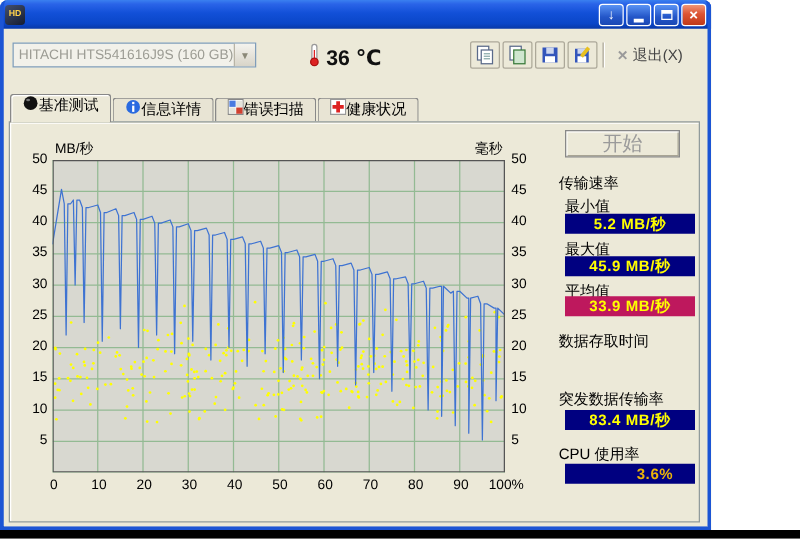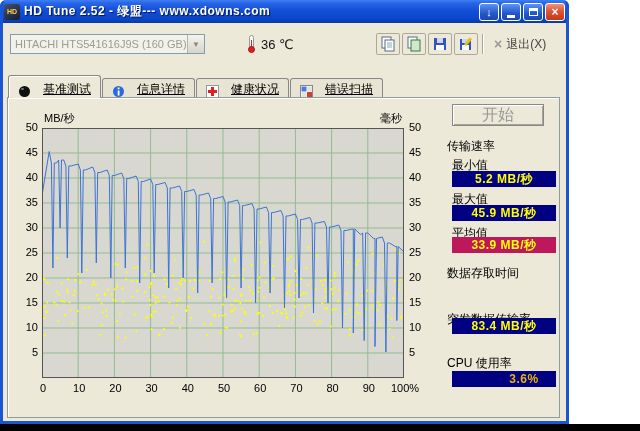--- a/index.html
+++ b/index.html
@@ -38,36 +38,36 @@
     overflow:hidden; }
   .combo-arrow { width:17px; height:18px; background:linear-gradient(180deg,#f4f3ee,#d8d4c8);
     border-left:1px solid #b8b4a6; color:#8a8878; font-size:8px;
     display:flex; align-items:center; justify-content:center; }
   .thermo { position:absolute; left:247px; top:35px; width:9px; height:18px; }
   .thermo .tube { position:absolute; left:2px; top:0; width:5px; height:13px;
     border:1px solid #999; border-radius:3px 3px 0 0; background:#fff; }
   .thermo .mercury { position:absolute; left:4px; top:5px; width:1px; height:8px; background:#d22; }
   .thermo .bulb { position:absolute; left:1px; top:11px; width:7px; height:7px;
     border-radius:50%; background:#d22; border:1px solid #a11; }
-  .temp-text { position:absolute; left:261px; top:37px; font-size:13px; font-weight:normal; color:#111; }
+  .temp-text { position:absolute; left:261px; top:37px; font-size:17px; font-weight:bold; color:#111; }
 
   .tb-btn { position:absolute; top:33px; width:24px; height:22px; background:#ece9d8;
     border:1px solid #aca899; border-radius:2px; display:flex; align-items:center; justify-content:center; }
   .tb-sep { position:absolute; left:482px; top:34px; width:2px; height:20px;
     border-left:1px solid #aca899; border-right:1px solid #fff; }
   .exit-btn { position:absolute; left:490px; top:33px; height:22px; display:flex;
     align-items:center; gap:4px; padding:0 4px; }
   .exit-x { color:#9a9a9a; font-size:14px; font-weight:bold; }
   .exit-label { font-size:12px; color:#444; }
 
   
   .tabs { position:absolute; left:8px; top:75px; height:23px; display:flex; align-items:flex-end; }
   .tab { height:20px; background:#e8e4d4; border:1px solid #888; border-bottom:none;
-    border-radius:3px 3px 0 0; display:flex; align-items:flex-end; gap:12px; padding:0 9px;
-    position:relative; margin-right:1px;text-decoration:underline; }
+    border-radius:3px 3px 0 0; display:flex; align-items:flex-start; gap:0; padding:0 9px;
+    position:relative; margin-right:1px; }
   .tab.active { height:23px; background:#ece9d8; z-index:3;
     box-shadow:inset 1px 1px 0 #fff; }
   .tab-label { font-size:12px; color:#000; white-space:nowrap; }
 
   .tab-page { position:absolute; left:7px; top:97px; width:553px; height:321px;
     background:#ece9d8; border:1px solid #919b9c; box-shadow:inset 1px 1px 0 #fff; z-index:2; }
 
   
   .chart-area { position:absolute; inset:0; z-index:2; pointer-events:none; }
   .axis-unit { position:absolute; font-size:11px; color:#000; }
@@ -87,21 +87,20 @@
 </style>
 </head>
 <body>
 
 <div class="screen">
 
   <div class="window">
 
     <div class="titlebar">
       <span class="app-icon">HD</span>
-      <span class="title-text">HD Tune 2.52 - 绿盟--- www.xdowns.com</span>
       <span class="win-buttons">
         <span class="wbtn blue">
             <span>↓</span>
           </span>
         <span class="wbtn blue">
             <i class="min-glyph"></i>
           </span>
         <span class="wbtn blue">
             <i class="max-glyph"></i>
           </span>
@@ -170,35 +169,35 @@
       <div class="tab">
         <svg width="13" height="13">
           <circle cx="6.5" cy="6.5" r="5.5" fill="#2a6ae0"></circle>
           <rect x="5.7" y="5.5" width="1.8" height="5" fill="#fff"></rect>
           <rect x="5.7" y="2.5" width="1.8" height="1.8" fill="#fff"></rect>
         </svg>
         <span class="tab-label">信息详情</span>
       </div>
       <div class="tab">
         <svg width="13" height="13">
-          <rect x="0.5" y="0.5" width="12" height="12" fill="#fff" stroke="#999"></rect>
-          <rect x="5" y="2" width="3" height="9" fill="#d22"></rect>
-          <rect x="2" y="5" width="9" height="3" fill="#d22"></rect>
-        </svg>
-        <span class="tab-label">健康状况</span>
-      </div>
-      <div class="tab">
-        <svg width="13" height="13">
           <rect x="0.5" y="0.5" width="12" height="12" fill="#fff" stroke="#888"></rect>
           <rect x="1.5" y="1.5" width="5" height="5" fill="#4a7ae0"></rect>
           <rect x="7" y="7" width="5" height="5" fill="#d04030"></rect>
           <rect x="7" y="1.5" width="5" height="5" fill="#e4e4dc"></rect>
           <rect x="1.5" y="7" width="5" height="5" fill="#e4e4dc"></rect>
         </svg>
         <span class="tab-label">错误扫描</span>
+      </div>
+      <div class="tab">
+        <svg width="13" height="13">
+          <rect x="0.5" y="0.5" width="12" height="12" fill="#fff" stroke="#999"></rect>
+          <rect x="5" y="2" width="3" height="9" fill="#d22"></rect>
+          <rect x="2" y="5" width="9" height="3" fill="#d22"></rect>
+        </svg>
+        <span class="tab-label">健康状况</span>
       </div>
     </div>
 
     <div class="tab-page"></div>
 
     <div class="chart-area" id="chart-area">
       <span class="axis-unit" style="left:44px; top:111px;">MB/秒</span>
       <span class="axis-unit" style="left:380px; top:111px;">毫秒</span>
       <svg id="chart-svg" width="362" height="250">
           <rect x="0" y="0" width="362" height="250" fill="#d8d8d0"></rect>
@@ -590,21 +589,21 @@
 
     <span class="panel-label" style="left:452px; top:191px;">最大值</span>
     <span class="stat-value" style="left: 452px; top: 205px; background: rgb(0, 0, 128); color: rgb(255, 255, 0);">45.9 MB/秒</span>
 
     <span class="panel-label" style="left:452px; top:225px;text-decoration:underline;">平均值</span>
     <span class="stat-value" style="left: 452px; top: 237px; background: #be185d; color: rgb(255, 255, 0);">33.9 MB/秒</span>
 
     <span class="panel-label" style="left:447px; top:265px;">数据存取时间</span>
 
     <span class="panel-label" style="left:447px; top:311px;">突发数据传输率</span>
-    <span class="stat-value" style="left: 452px; top: 318px; background: rgb(0, 0, 128); color: rgb(255, 255, 0);">83.4 MB/秒</span>
+    <span class="stat-value" style="left: 452px; top: 328px; background: rgb(0, 0, 128); color: rgb(255, 255, 0);">83.4 MB/秒</span>
 
     <span class="panel-label" style="left:447px; top:355px;">CPU 使用率</span>
     <span class="stat-value" style="left: 452px; top: 371px; background: rgb(0, 0, 128); color: #eab308; padding-left: 40px;">3.6%</span>
 
     <div class="window-border"></div>
   </div>
 
   <div class="bottom-strip"></div>
 </div>
 

